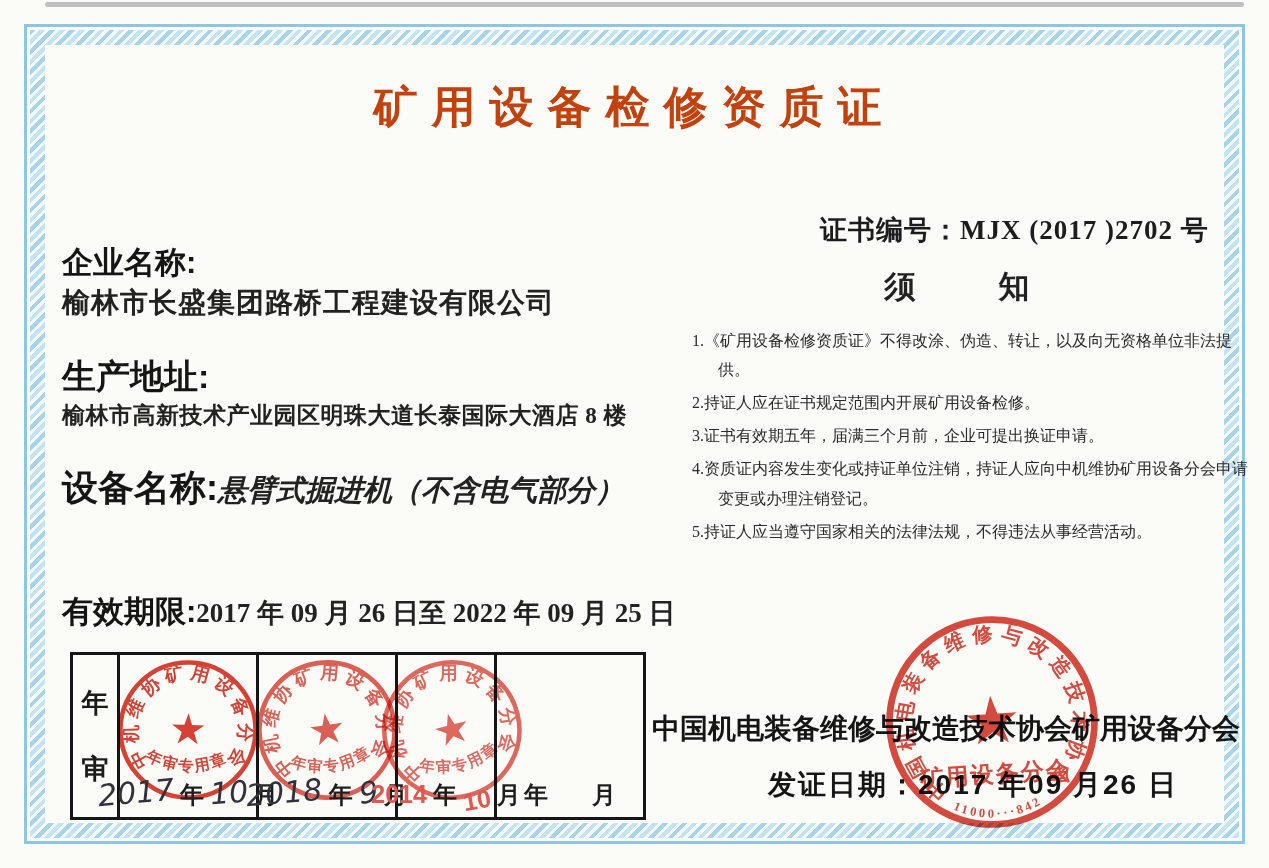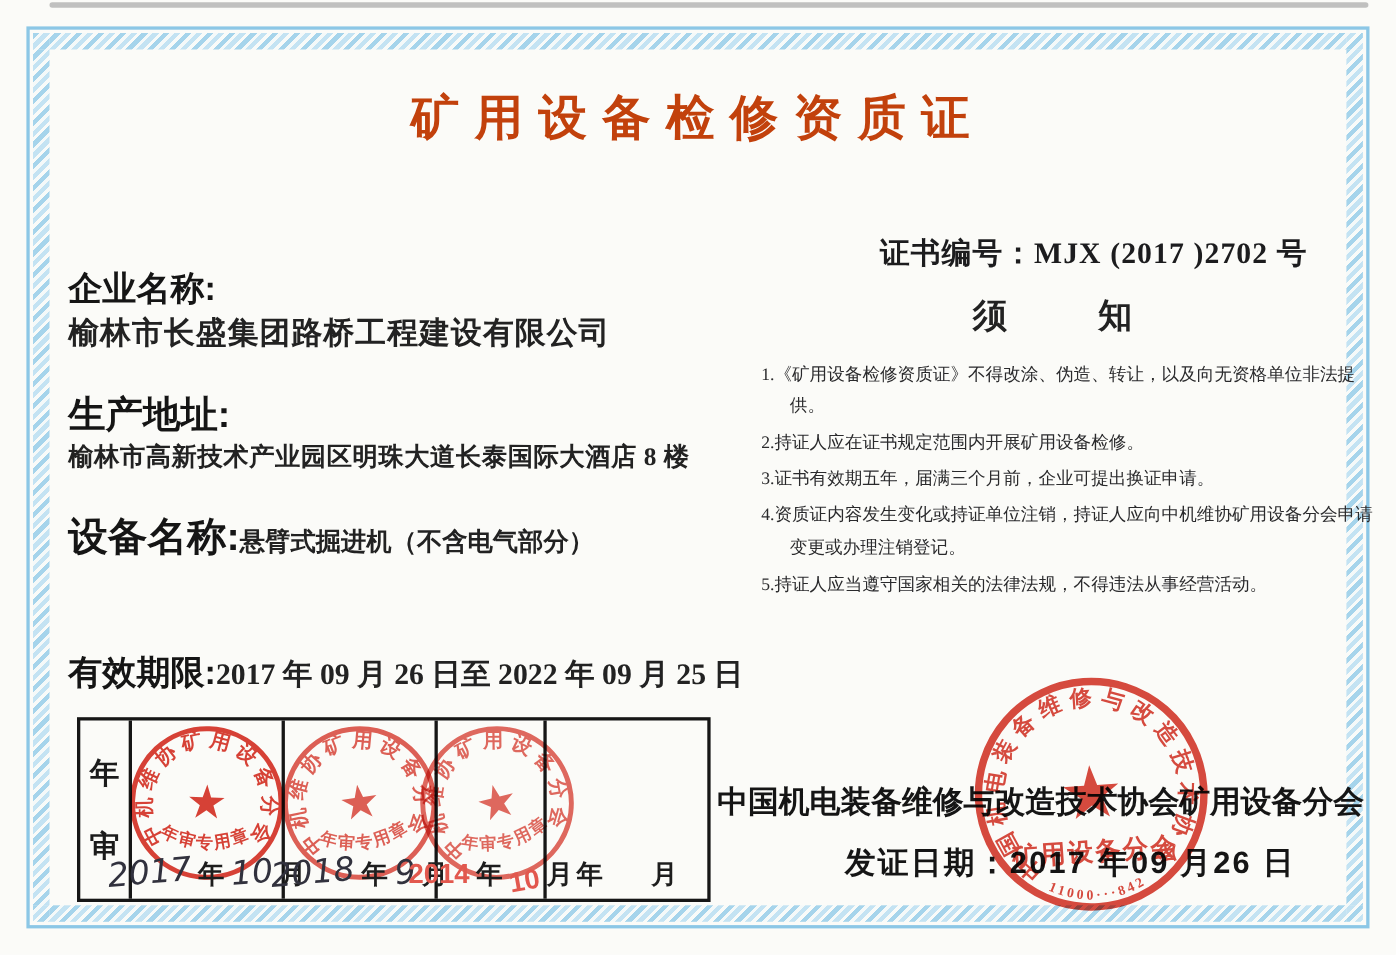--- a/index.html
+++ b/index.html
@@ -27,35 +27,35 @@
   }
   
   .title{
     position:absolute;top:78px;left:0;width:100%;text-align:center;
     font-family:"Liberation Sans", sans-serif;
     font-size:44px;font-weight:900;letter-spacing:14px;color:#c2410c;
     white-space:nowrap;
   }
   
   .cert-no{
-    position:absolute;top:212px;left:800px;font-size:27px;font-weight:bold;
+    position:absolute;top:212px;left:820px;font-size:27px;font-weight:bold;
     white-space:nowrap;letter-spacing:1px;
   }
   
   .field{
     position:absolute;left:62px;white-space:nowrap;
     display:flex;align-items:baseline;
   }
   .field .lbl{
     font-family:"Liberation Sans", sans-serif;font-weight:800;color:#151515;
   }
   .field .val{font-weight:bold;color:#222;}
   .f1{top:242px;flex-direction:column;} .f1 .lbl{font-size:31px;} .f1 .val{font-size:28px;letter-spacing:1px;}
   .f2{top:354px;flex-direction:column;} .f2 .lbl{font-size:34px;} .f2 .val{font-size:23px;letter-spacing:.5px;}
-  .f3{top:464px;} .f3 .lbl{font-size:36px;} .f3 .val{font-size:23px;}
+  .f3{top:464px;} .f3 .lbl{font-size:36px;} .f3 .val{font-size:29px;font-style:italic;}
   .f4{top:576px;margin-top:15px;} .f4 .lbl{font-size:31px;} .f4 .val{font-size:27px;}
   
   .notice-heading{
     position:absolute;top:266px;left:692px;width:556px;text-align:center;
     font-size:31px;font-weight:bold;letter-spacing:26px;color:#222;
   }
   .notice{
     position:absolute;top:326px;left:692px;width:560px;
     font-size:16px;line-height:1.82;color:#2a2a2c;
   }

